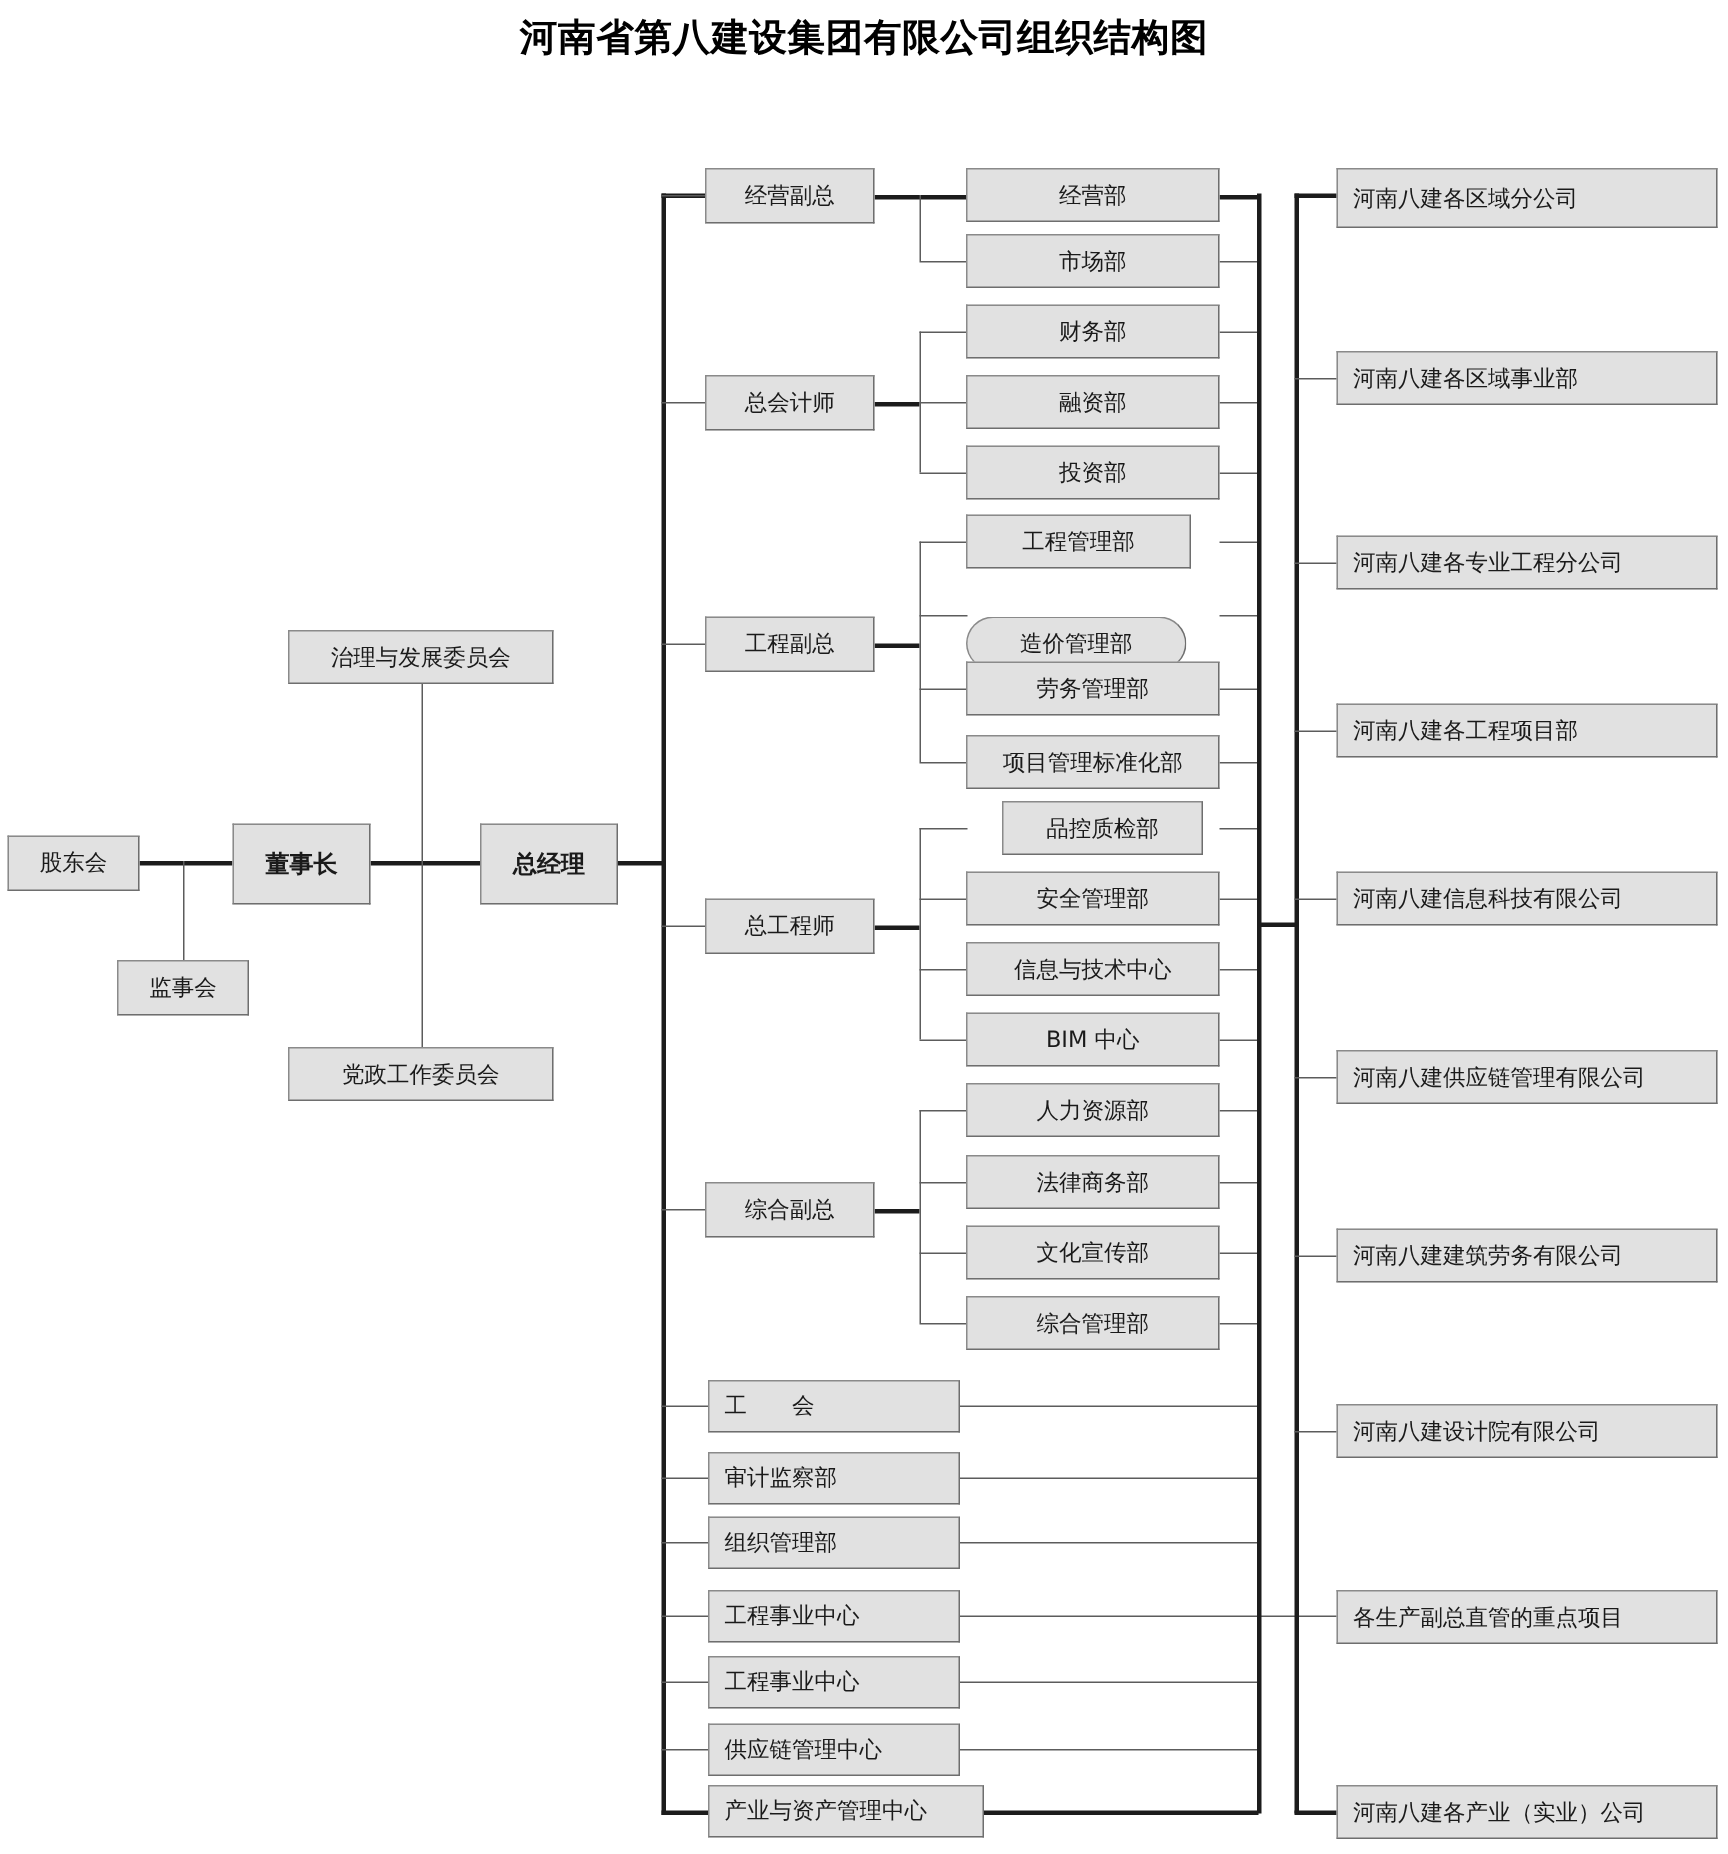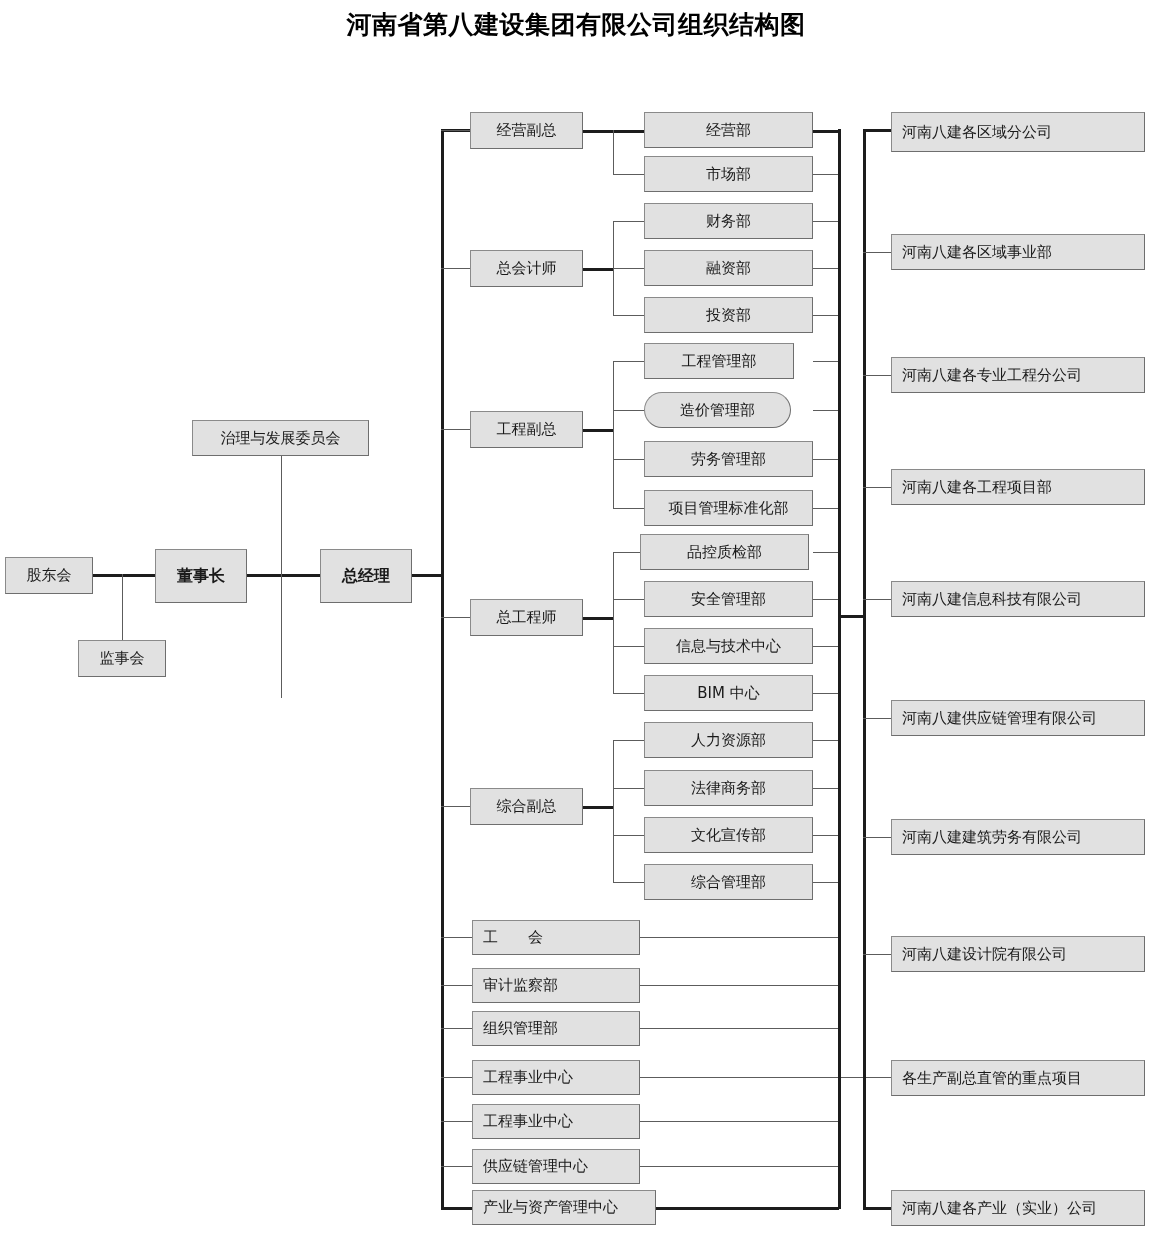--- a/index.html
+++ b/index.html
@@ -63,20 +63,21 @@
   <div class="box" style="left:5px; top:557px; width:88px; height:37px;">股东会</div>
 
   <div class="box bold" style="left:155px; top:549px; width:92px; height:54px;">董事长</div>
 
   <div class="box bold" style="left:320px; top:549px; width:92px; height:54px;">总经理</div>
 
   <div class="box" style="left:78px; top:640px; width:88px; height:37px;">监事会</div>
 
   <div class="box" style="left:192px; top:420px; width:177px; height:36px;">治理与发展委员会</div>
 
+  <div class="box" style="left:192px; top:698px; width:177px; height:36px;">党政工作委员会</div>
 
   <div class="line h thick" style="left:93px; top:574px; width:62px;"></div>
 
   <div class="line v" style="left:122px; top:574px; height:66px;"></div>
 
   <div class="line h thick" style="left:247px; top:574px; width:73px;"></div>
 
   <div class="line v" style="left:281px; top:456px; height:242px;"></div>
 
   <div class="line h thick" style="left:412px; top:574px; width:31px;"></div>
@@ -130,25 +131,25 @@
   <div class="line h" style="left:613px; top:882px; width:32px;"></div>
 
   <div class="box" style="left:644px; top:112px; width:169px; height:36px;">经营部</div>
   <div class="box" style="left:644px; top:156px; width:169px; height:36px;">市场部</div>
 
   <div class="box" style="left:644px; top:203px; width:169px; height:36px;">财务部</div>
   <div class="box" style="left:644px; top:250px; width:169px; height:36px;">融资部</div>
   <div class="box" style="left:644px; top:297px; width:169px; height:36px;">投资部</div>
 
   <div class="box" style="left:644px; top:343px; width:150px; height:36px;">工程管理部</div>
-  <div class="box" style="left:644px; top:392px; width:147px; height:36px;border-radius:18px;">造价管理部</div>
+  <div class="box" style="left:644px; top:411px; width:147px; height:36px;border-radius:18px;">造价管理部</div>
   <div class="box" style="left:644px; top:441px; width:169px; height:36px;">劳务管理部</div>
   <div class="box" style="left:644px; top:490px; width:169px; height:36px;">项目管理标准化部</div>
 
-  <div class="box" style="left:640px; top:534px; width:169px; height:36px;text-align:center;">品控质检部</div>
+  <div class="box" style="left:668px; top:534px; width:134px; height:36px;text-align:center;">品控质检部</div>
   <div class="box" style="left:644px; top:581px; width:169px; height:36px;">安全管理部</div>
   <div class="box" style="left:644px; top:628px; width:169px; height:36px;">信息与技术中心</div>
   <div class="box" style="left:644px; top:675px; width:169px; height:36px;">BIM 中心</div>
 
   <div class="box" style="left:644px; top:722px; width:169px; height:36px;">人力资源部</div>
   <div class="box" style="left:644px; top:817px; width:169px; height:36px;">文化宣传部</div>
   <div class="box" style="left:644px; top:770px; width:169px; height:36px;">法律商务部</div>
   <div class="box" style="left:644px; top:864px; width:169px; height:36px;">综合管理部</div>
 
   <div class="line h thick" style="left:813px; top:130px; width:26px;"></div>

